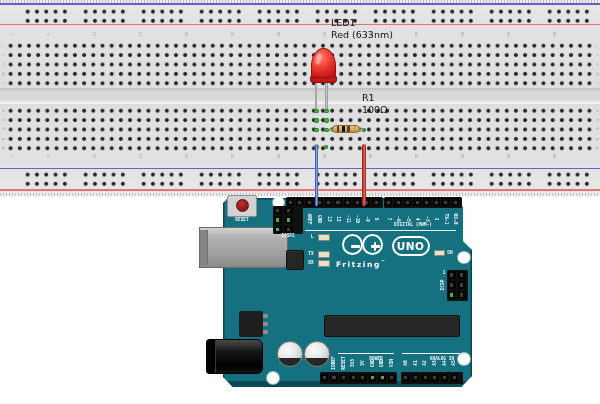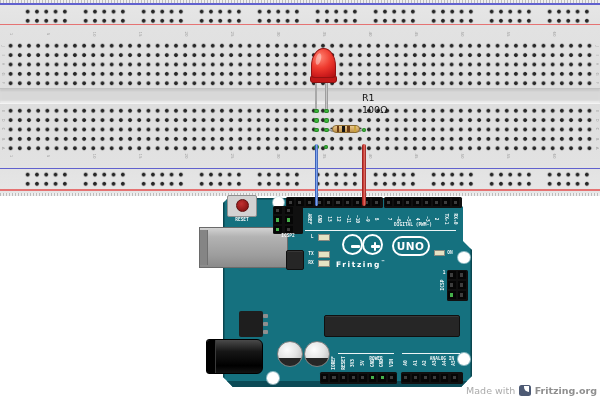--- a/index.html
+++ b/index.html
@@ -289,30 +289,29 @@
   <div class="cap-cyl" style="left:303.5px;top:341px"></div>
 
   <div class="logo-circle" style="left:342px;top:233.5px"></div>
   <div class="logo-circle" style="left:362px;top:233.5px"></div>
   <div class="logo-bar" style="left:350.5px;top:245.2px;width:9px;height:2.8px"></div>
   <div class="logo-bar" style="left:370.5px;top:245.2px;width:9px;height:2.8px"></div>
   <div class="logo-bar" style="left:373.6px;top:242.1px;width:2.8px;height:9px"></div>
   <div id="uno-oval">UNO</div>
   <div id="arduino-name"><span>Fritzing</span><sup>™</sup></div>
 
+  <div class="partlabel" style="left:331px;top:16.5px">
+    <div>LED1</div>
+    <div>Red (633nm)</div>
+  </div>
   <div class="partlabel" style="left:362px;top:91.5px">
     <div>R1</div>
     <div>100Ω</div>
   </div>
 
-  <div id="watermark">
-    <span id="wm-prefix">Made with</span>
-    <span id="wm-icon"></span>
-    <span id="wm-brand">Fritzing.org</span>
-  </div>
 <div class="gdot" style="left: 314.1px; top: 108.7px;"></div>
     <div class="gdot" style="left: 324.3px; top: 108.7px;"></div>
     <div class="gdot" style="left: 314.1px; top: 118.1px;"></div>
     <div class="gdot" style="left: 324.3px; top: 118.1px;"></div>
     <div class="gdot" style="left: 314.1px; top: 127.5px;"></div>
     <div class="gdot" style="left: 324.3px; top: 127.5px;"></div>
     <div class="gdot" style="left: 361.7px; top: 127.5px;"></div>
     <div class="gdot" style="left: 314.3px; top: 144.5px;"></div>
     <div class="gdot" style="left: 323.5px; top: 144.5px;"></div>
     <div class="gdot" style="left: 361.8px; top: 144.5px;"></div>

